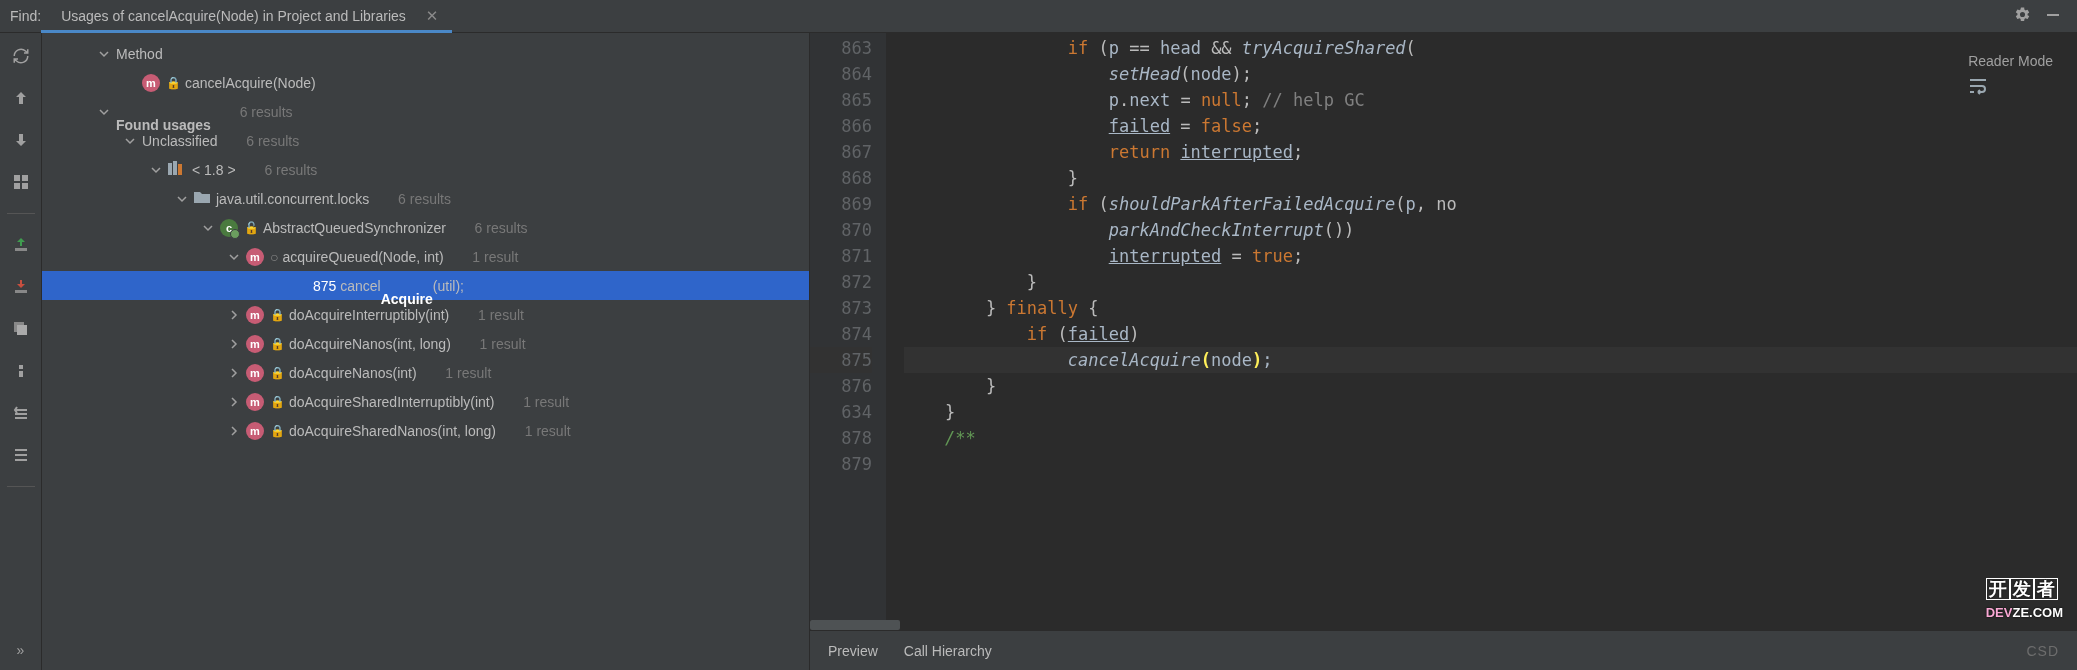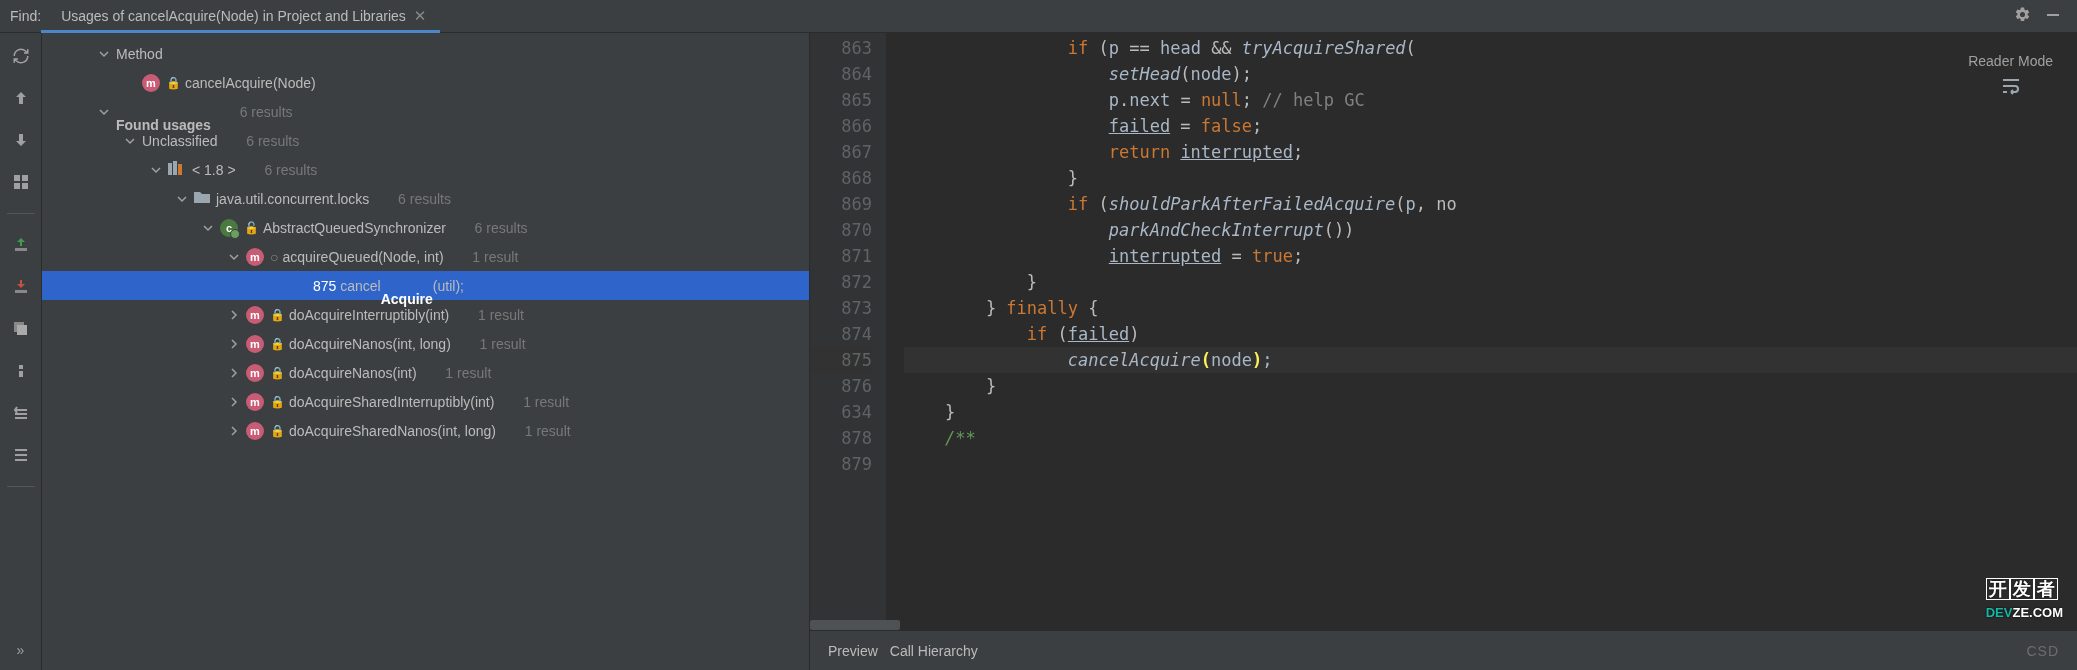--- a/index.html
+++ b/index.html
@@ -23,21 +23,21 @@
     padding: 12px 10px;
     justify-content: space-between;
   }
   .topbar-left { display: flex; align-items: center; gap: 16px; }
   .find-label { color: #bbb; }
   .tab-title {
     color: #bbb;
     padding: 6px 4px 6px 4px;
     display: flex;
     align-items: center;
-    gap: 8px;
+    gap: 20px;
     position: relative;
   }
   .tab-underline {
     position: absolute; left: -16px; right: -10px; bottom: -2px; height: 3px;
     background: #4a88c7;
   }
   .close-x { color: #8a8a8a; font-size: 15px; cursor: pointer; }
   .topbar-right { display: flex; align-items: center; gap: 14px; padding-right: 6px; }
   .gear, .hide { color: #a0a0a0; cursor: pointer; }
 
@@ -169,21 +169,21 @@
   .code .doc { color: #629755; font-style: italic; }
   .code .hl-line { background: #323232; display: block; }
   .code .yparen { color: #ffef5a; font-weight: bold; }
   .code .italic { font-style: italic; }
 
   .reader-mode {
     position: absolute;
     top: 20px; right: 24px;
     color: #a0a0a0;
     font-size: 14px;
-    display: flex; flex-direction: column; align-items: center; gap: 8px;
+    display: flex; flex-direction: column; align-items: flex-start; gap: 8px;
   }
   .reader-icon { font-size: 18px; color:#9aa7b0; }
   .hscroll {
     height: 10px;
     background: #2b2b2b;
     position: relative;
   }
   .hscroll-thumb {
     position: absolute; left: 0; top: 0; height: 10px; width: 90px;
     background: #4e5254; border-radius: 2px;
@@ -191,34 +191,34 @@
 
   .bottom-tabs {
     height: 40px;
     background: #3c3f41;
     display: flex;
     align-items: center;
     justify-content: space-between;
     padding: 0 18px;
     border-top: 1px solid #2b2b2b;
   }
-  .bottom-tabs-left { display: flex; gap: 12px; }
+  .bottom-tabs-left { display: flex; gap: 26px; }
   .btab { color: #bbbbbb; cursor: pointer; }
   .watermark { color: #6d6d6d; letter-spacing: 1px; }
   .watermark-logo {
     position: absolute;
     right: 14px; bottom: 48px;
     color: #fff;
     font-weight: 800;
     font-size: 18px;
     font-family: Arial, sans-serif;
     text-shadow: 0 0 2px #000;
     white-space: nowrap;
   }
-  .watermark-logo .red { color: #14b8a6; }
+  .watermark-logo .red { color: #f9a8d4; }
 </style>
 </head>
 <body>
 
 <div class="topbar">
   <div class="topbar-left">
     <span class="find-label">Find:</span>
     <div class="tab-title">
       <span>Usages of cancelAcquire(Node) in Project and Libraries</span>
       <span class="close-x">✕</span>

